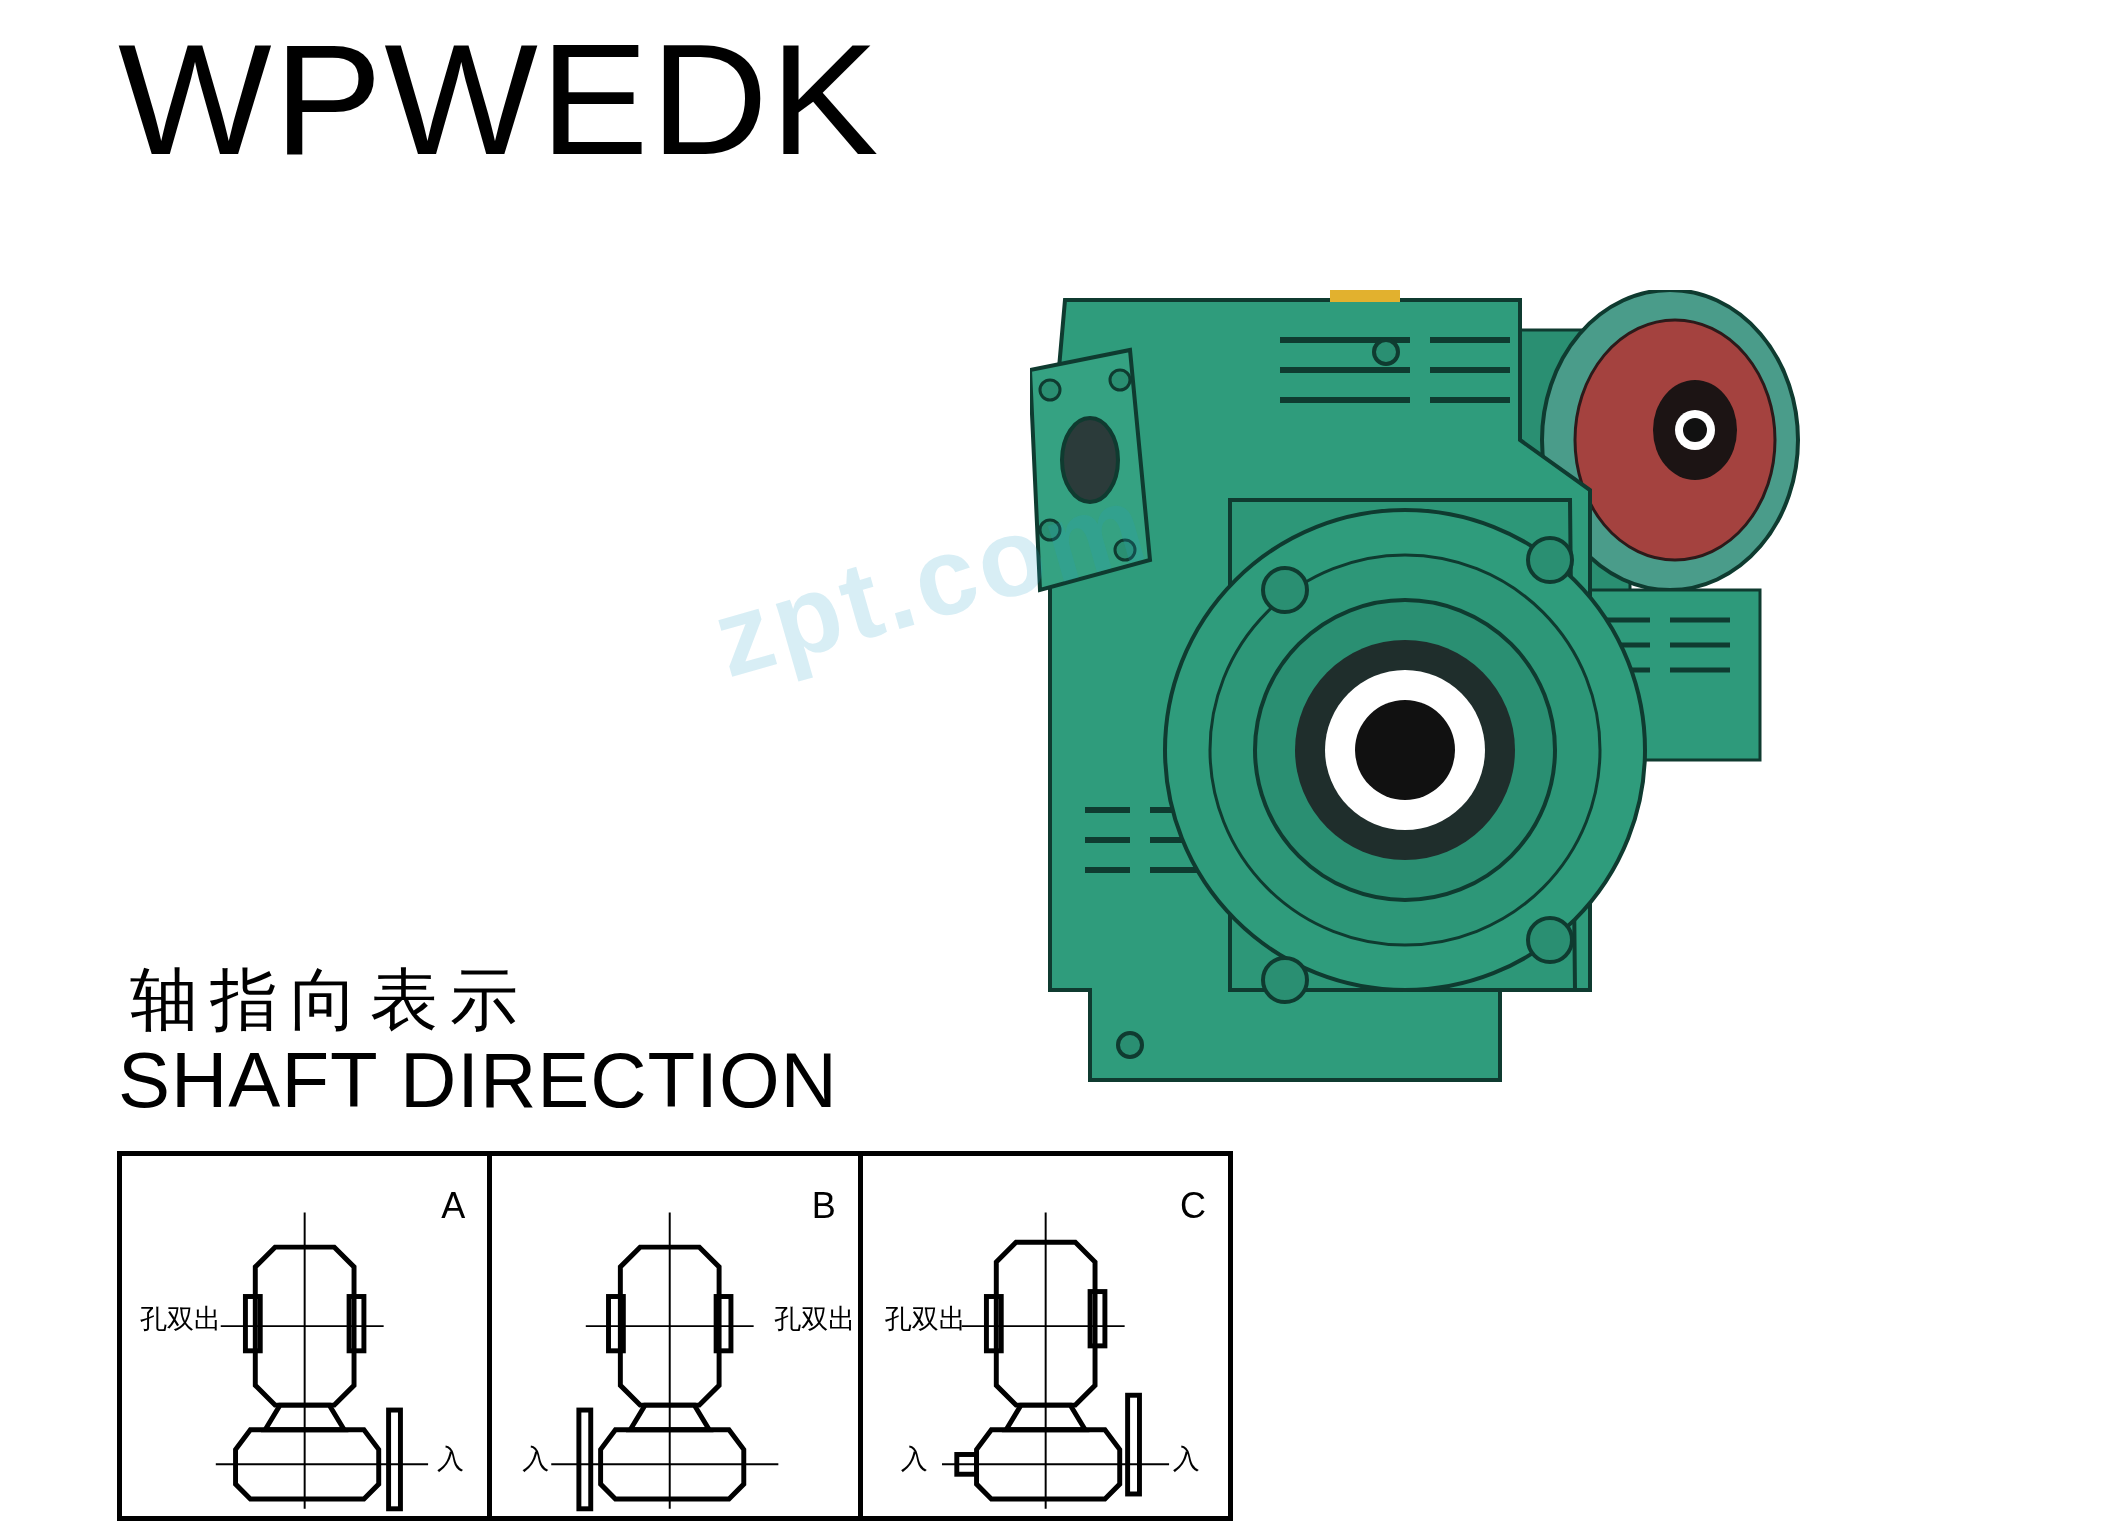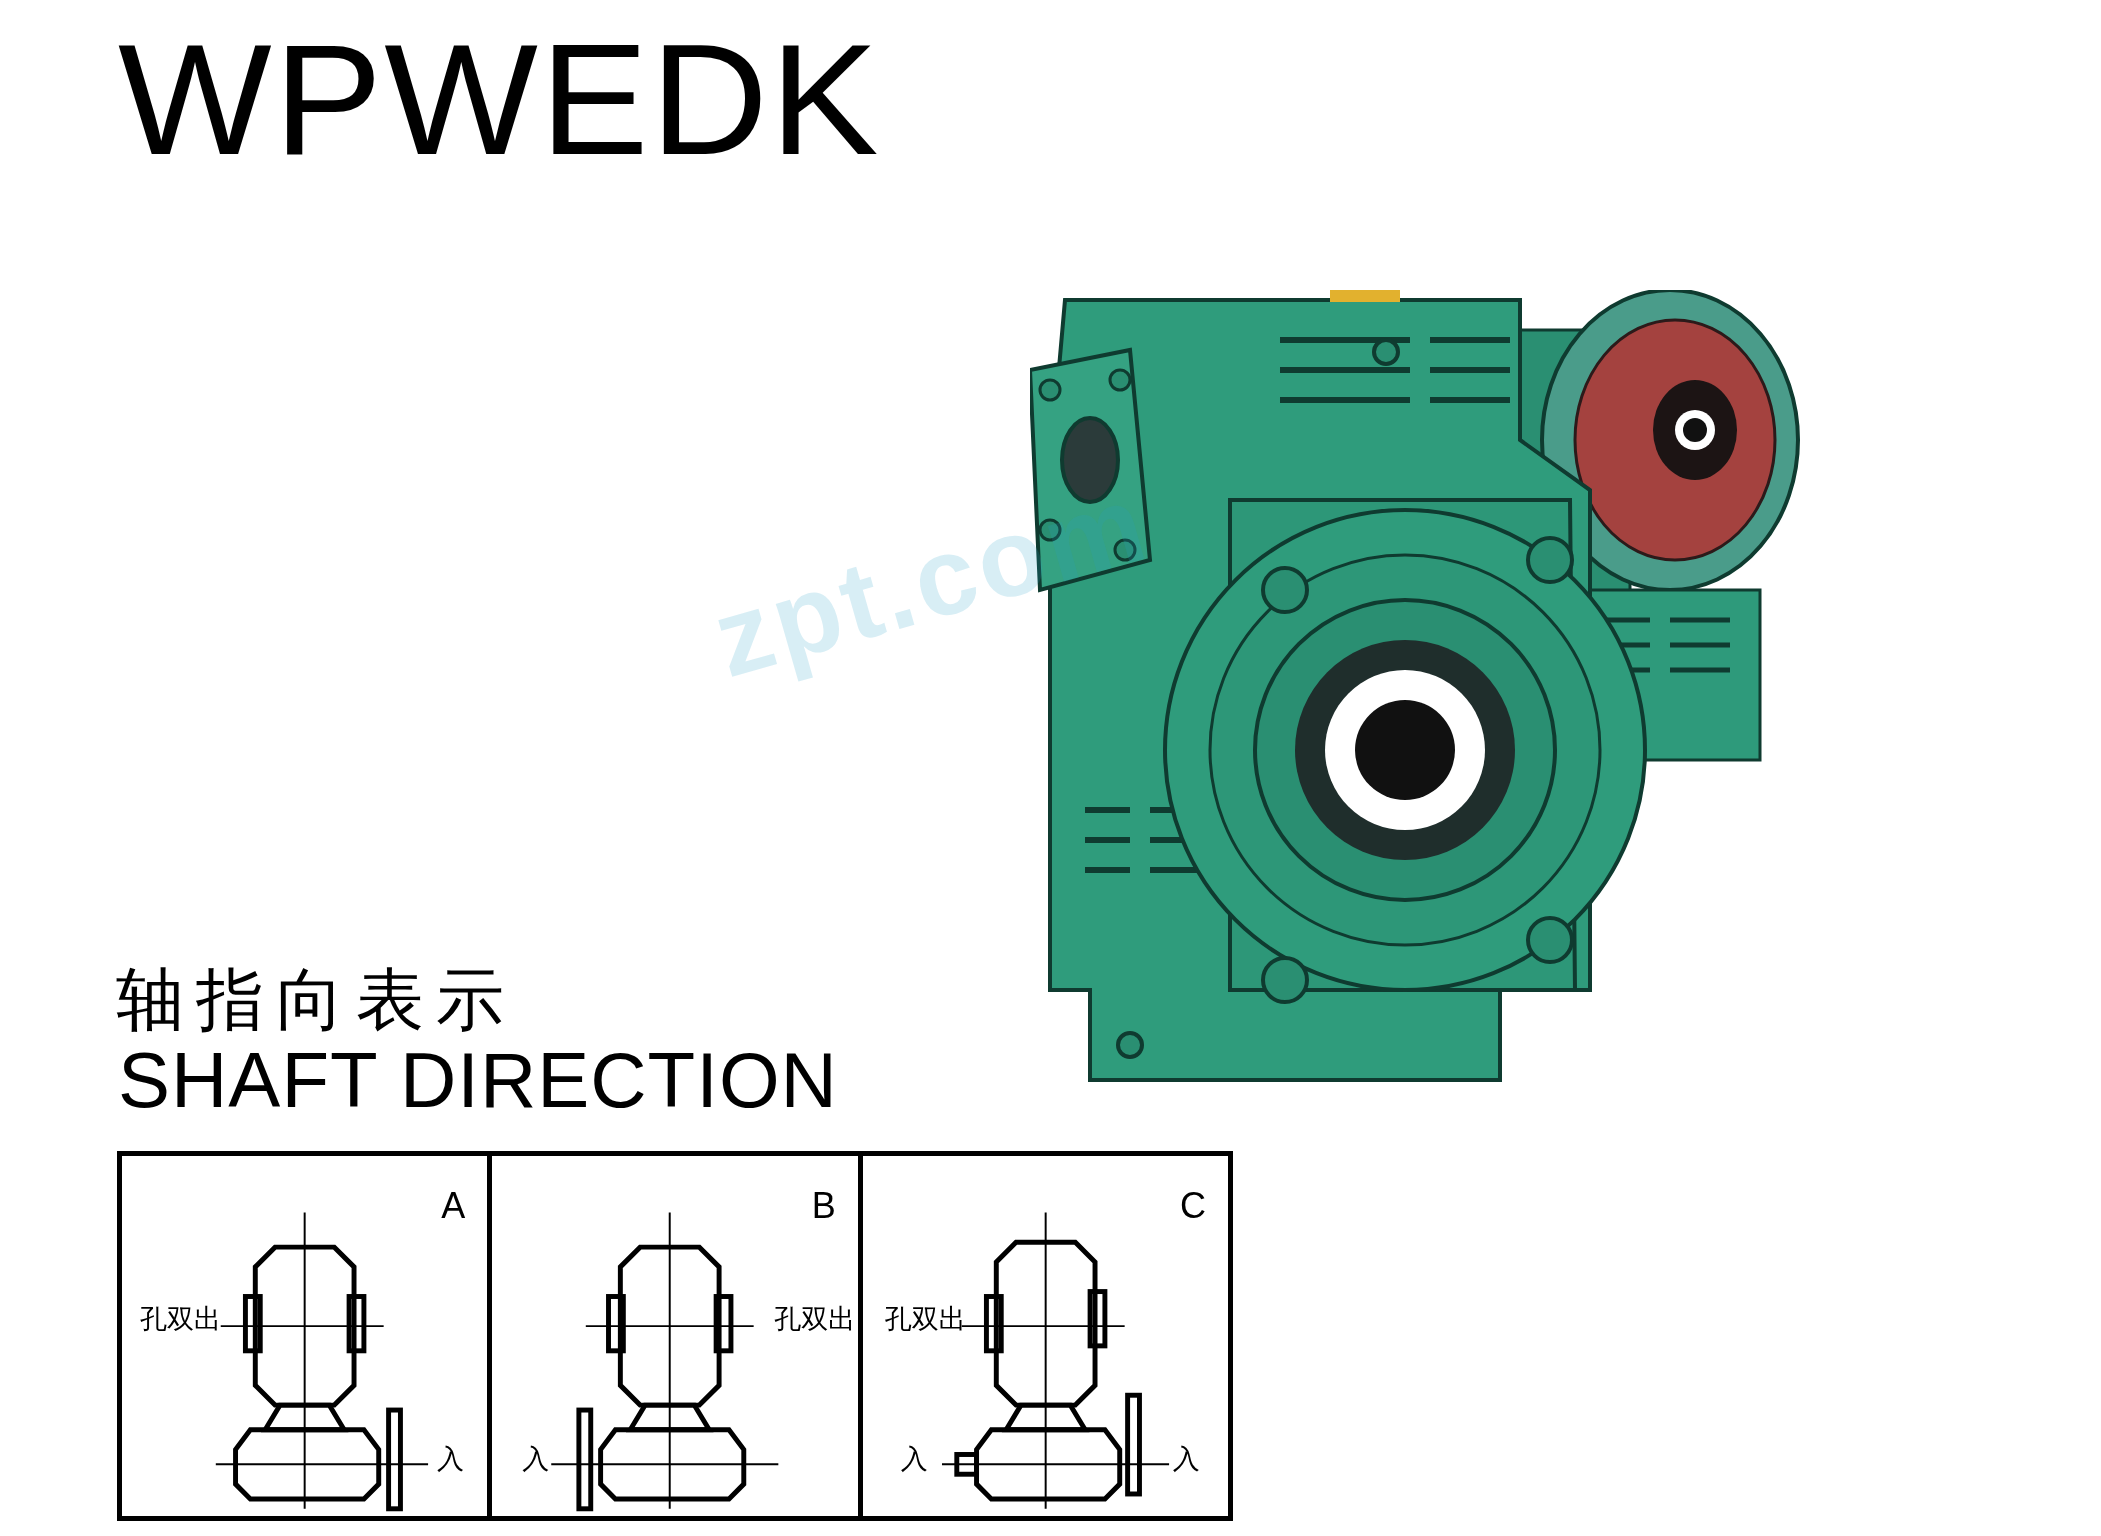--- a/index.html
+++ b/index.html
@@ -1,18 +1,18 @@
 <!DOCTYPE html>
 <html><head>
 <meta charset="utf-8">
 <style>
   html, body { margin:0; padding:0; background:#ffffff; }
   body { width:2101px; height:1536px; position:relative; overflow:hidden; font-family:"Liberation Sans", "DejaVu Sans", sans-serif; color:#000; }
   .title { position:absolute; left:118px; top:20px; font-size:158px; line-height:1; letter-spacing:2px; font-weight:400; transform:scaleX(1.03); transform-origin:left top; }
-  .cn-heading { position:absolute; left:116px; top:966px; font-size:68px; line-height:1; letter-spacing:12px; font-family:"DejaVu Sans", sans-serif; }
+  .cn-heading { position:absolute; left:130px; top:966px; font-size:68px; line-height:1; letter-spacing:12px; font-family:"DejaVu Sans", sans-serif; }
   .en-heading { position:absolute; left:118px; top:1041px; font-size:78px; line-height:1; letter-spacing:1px; }
   .product { position:absolute; left:1030px; top:290px; width:860px; height:810px; }
   .watermark { position:absolute; left:690px; top:700px; font-size:110px; color:rgba(40,160,200,0.18); transform:rotate(-16deg); transform-origin:left top; font-weight:700; letter-spacing:4px; white-space:nowrap; pointer-events:none; }
   .dir-table { position:absolute; left:117px; top:1151px; width:1116px; height:370px; border:5px solid #000; box-sizing:border-box; display:flex; }
   .cell { flex:1; position:relative; border-right:5px solid #000; }
   .cell:last-child { border-right:none; }
   .cell-label { position:absolute; right:22px; top:32px; font-size:36px; line-height:1; }
   .cell svg { position:absolute; left:0; top:0; width:100%; height:100%; }
   .lbl { position:absolute; font-size:27px; font-family:Liberation Mono, monospace; line-height:1; }
 </style>

